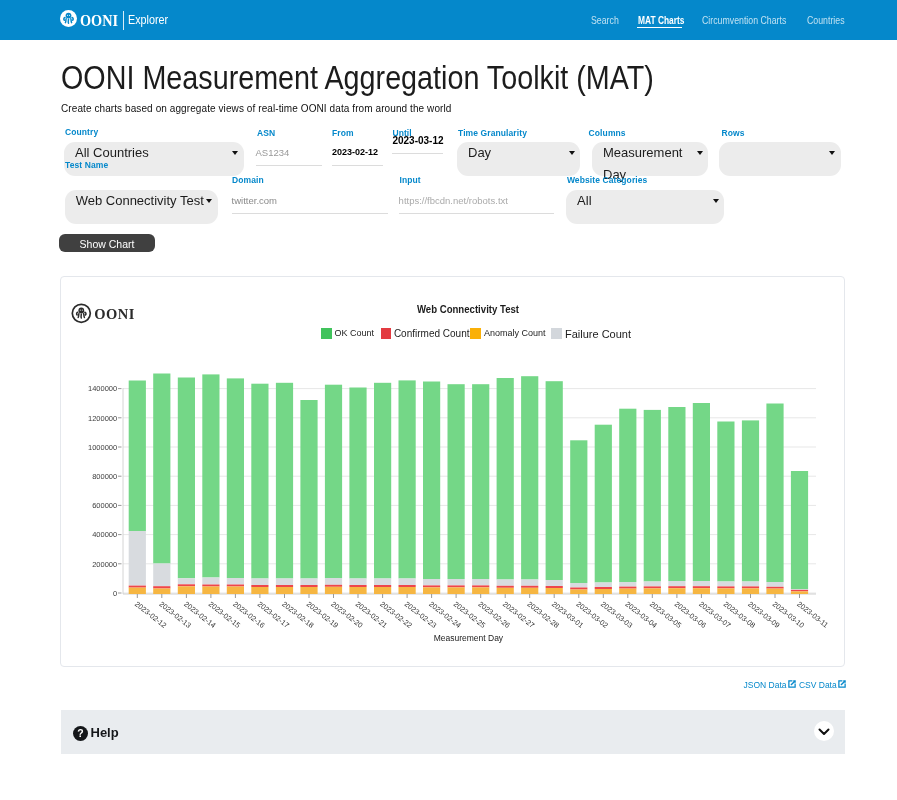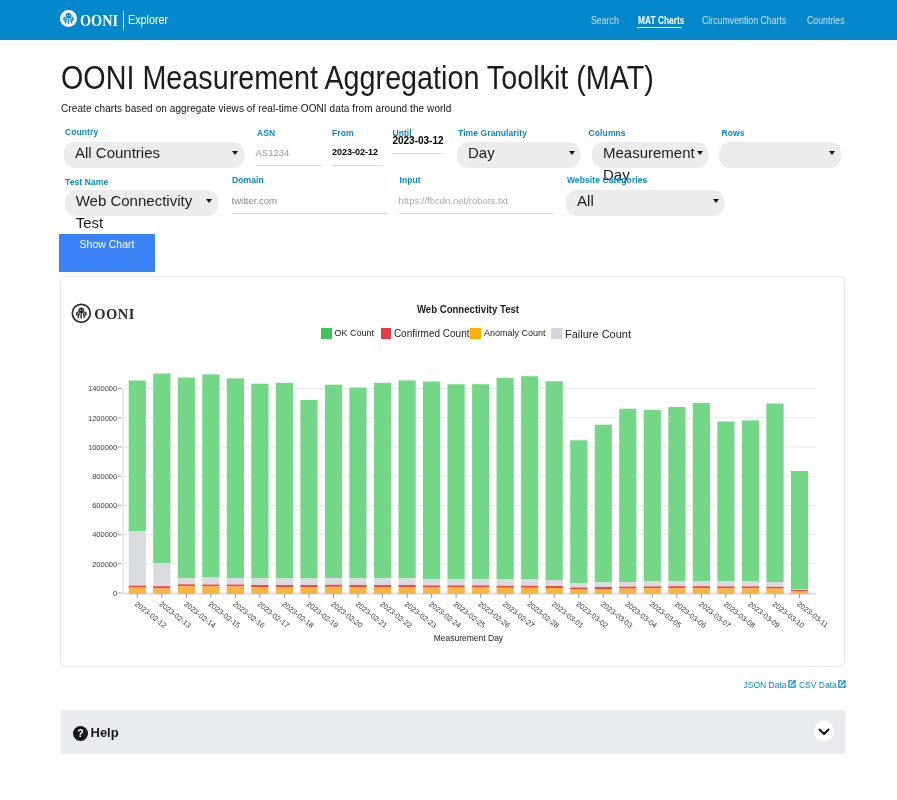--- a/index.html
+++ b/index.html
@@ -1,18 +1,18 @@
 <!DOCTYPE html>
 <html><head><meta charset="utf-8"><title>OONI MAT</title>
 <style>
 *{margin:0;padding:0;box-sizing:border-box}
 body{width:897px;height:800px;position:relative;background:#fff;font-family:"Liberation Sans",sans-serif;overflow:hidden}
 .abs{position:absolute}
 .lbl{position:absolute;font-size:8.5px;font-weight:bold;color:#0588cb;letter-spacing:.1px}
-.pill{position:absolute;height:26px;background:#ececec;border-radius:11px;font-size:15px;color:#1c1c1c;line-height:22px;padding-left:11px}
+.pill{position:absolute;height:34px;background:#ececec;border-radius:11px;font-size:13px;color:#1c1c1c;line-height:22px;padding-left:11px}
 .caret{position:absolute;right:5.5px;top:9px;width:0px;height:0px;border-left:3.8px solid transparent;border-right:3.8px solid transparent;border-top:4.6px solid #111}
 .inp{position:absolute;height:23.5px;border-bottom:1px solid #dcdcdc;font-size:9.5px;line-height:21px;white-space:nowrap}
 </style></head>
 <body>
 
 <div class="abs" style="left:0px;top:0px;width:897px;height:40px;background:#0588cb"></div>
 <svg class="abs" style="left:59.5px;top:9.5px" width="17" height="17" viewBox="0 0 34 34">
 <circle cx="17" cy="17" r="17" fill="#fff"></circle>
 <g fill="none" stroke="#0588cb" stroke-width="3" stroke-linecap="round">
 <path d="M10 15 C7.6 15.6 6.8 18.4 8.6 20.2"></path>
@@ -46,29 +46,29 @@
 <div class="lbl" style="left:392.4px;top:127.5px">Until</div>
 <div class="inp" style="left:392.4px;top:130px;width:50.6px;color:#000;font-weight:bold;font-size:10px">2023-03-12</div>
 <div class="lbl" style="left:458px;top:127.5px">Time Granularity</div>
 <div class="pill" style="left:457px;top:142px;width:123px">Day<span class="caret"></span></div>
 <div class="lbl" style="left:588.6px;top:127.5px">Columns</div>
 <div class="pill" style="left:592px;top:142px;width:116px">Measurement Day<span class="caret"></span></div>
 <div class="lbl" style="left:721.5px;top:127.5px">Rows</div>
 <div class="pill" style="left:718.6px;top:142px;width:122px">
     <span class="caret"></span>
   </div>
-<div class="lbl" style="left:65px;top:177px">Test Name</div>
+<div class="lbl" style="left:65px;top:160px">Test Name</div>
 <div class="pill" style="left:64.7px;top:190px;width:153.2px">Web Connectivity Test<span class="caret"></span></div>
 <div class="lbl" style="left:232px;top:175px">Domain</div>
 <div class="inp" style="left:231.6px;top:190px;width:156.8px;color:#8a8a8a">twitter.com</div>
 <div class="lbl" style="left:399.5px;top:175px">Input</div>
 <div class="inp" style="left:398.6px;top:190px;width:155.1px;color:#aaa">https://fbcdn.net/robots.txt</div>
 <div class="lbl" style="left:566.9px;top:175px">Website Categories</div>
 <div class="pill" style="left:566.1px;top:190px;width:158.2px">All<span class="caret"></span></div>
-<div class="abs" style="left:59px;top:233.5px;width:96px;height:38px;background:#3b82f6;border-radius:0;color:#fff;font-size:10.5px;text-align:center;line-height:21px">Show Chart</div>
+<div class="abs" style="left:59px;top:233.5px;width:96px;height:18px;background:#404040;border-radius:6px;color:#fff;font-size:10.5px;text-align:center;line-height:21px">Show Chart</div>
 
 <div class="abs" style="left:60px;top:275.5px;width:784.5px;height:391px;border:1px solid #e4e7ec;border-radius:4px"></div>
 <svg class="abs" style="left:70px;top:302px" width="75" height="24" viewBox="0 0 75 24" font-family="Liberation Serif,serif">
 <circle cx="11.3" cy="11.3" r="9" fill="none" stroke="#2b2b2b" stroke-width="1.7"></circle>
 <g fill="none" stroke="#2b2b2b" stroke-width="1.5" stroke-linecap="round">
 <path d="M7.8 10.3 C6.6 10.6 6.2 12 7.1 12.9"></path>
 <path d="M14.8 10.3 C16 10.6 16.4 12 15.5 12.9"></path>
 <path d="M9 11.6 C8.3 13.1 9 14.1 8.2 15.5"></path>
 <path d="M11.3 12.1 C11.3 13.6 10.7 14.6 11.3 16"></path>
 <path d="M13.6 11.6 C14.3 13.1 13.6 14.1 14.4 15.5"></path>

